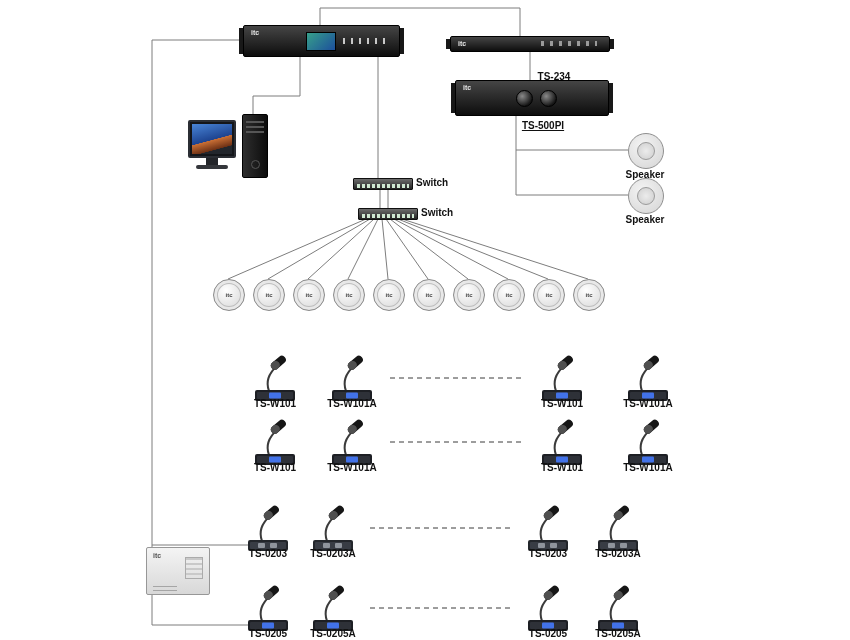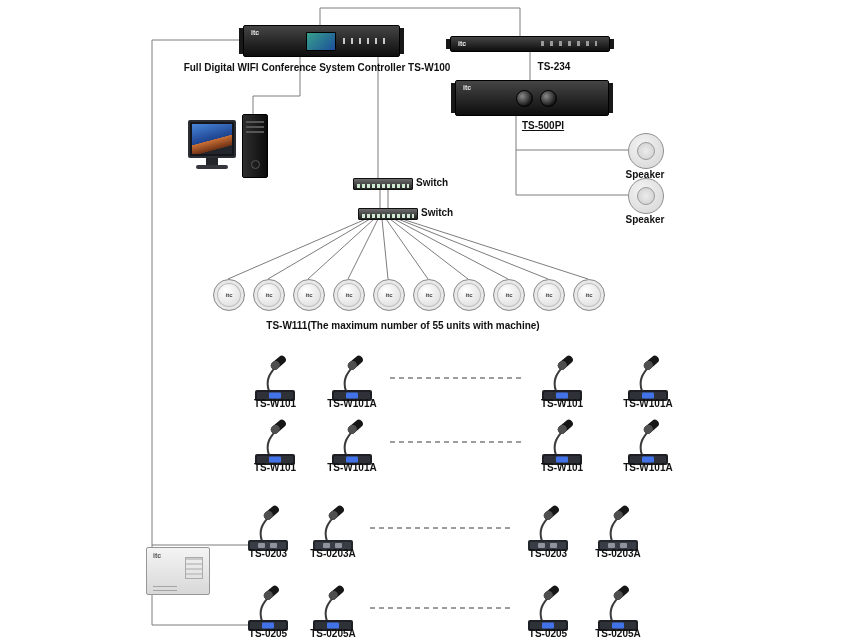--- a/index.html
+++ b/index.html
@@ -122,27 +122,26 @@
       <line x1="370" y1="528" x2="510" y2="528"></line>
       <line x1="370" y1="608" x2="510" y2="608"></line>
     </g>
   </svg>
 
   <div class="rack" style="left:243px;top:25px;width:155px;height:30px;">
     <span class="brand">itc</span>
     <span class="ctrl-screen"></span>
     <span class="ctrl-btns"></span>
   </div>
-  <div class="dev-label" style="left:157px;top:62px;width:320px;">Full Digital WIFI Conference System Controller TS-W100</div>
 
   <div class="rack" style="left:450px;top:36px;width:158px;height:14px;">
     <span class="brand" style="top:3px;">itc</span>
     <span class="ports-234"></span>
   </div>
-  <div class="dev-label" style="left:514px;top:61px;width:80px;">TS-234</div>
+  <div class="dev-label" style="left:514px;top:71px;width:80px;">TS-234</div>
 
   <div class="rack" style="left:455px;top:80px;width:152px;height:34px;">
     <span class="brand">itc</span>
     <span class="knob" style="left:60px;"></span>
     <span class="knob" style="left:84px;"></span>
   </div>
   <div class="dev-label" style="left:503px;top:120px;width:80px;text-decoration:underline;">TS-500PI</div>
 
   <div class="speaker" style="left:628px;top:133px;"></div>
   <div class="dev-label" style="left:605px;top:169px;width:80px;">Speaker</div>
@@ -184,21 +183,20 @@
     </div>
   <div class="wifi" style="left:493px;top:279px;">
       <span>itc</span>
     </div>
   <div class="wifi" style="left:533px;top:279px;">
       <span>itc</span>
     </div>
   <div class="wifi" style="left:573px;top:279px;">
       <span>itc</span>
     </div>
-  <div class="dev-label" style="left:243px;top:320px;width:320px;">TS-W111(The maximum number of 55 units with machine)</div>
 
   <svg class="mic" style="left:250px;top:352px;" width="50" height="52">
       <use href="#mic-a"></use>
     </svg>
   <svg class="mic" style="left:327px;top:352px;" width="50" height="52">
       <use href="#mic-a"></use>
     </svg>
   <svg class="mic" style="left:537px;top:352px;" width="50" height="52">
       <use href="#mic-a"></use>
     </svg>

